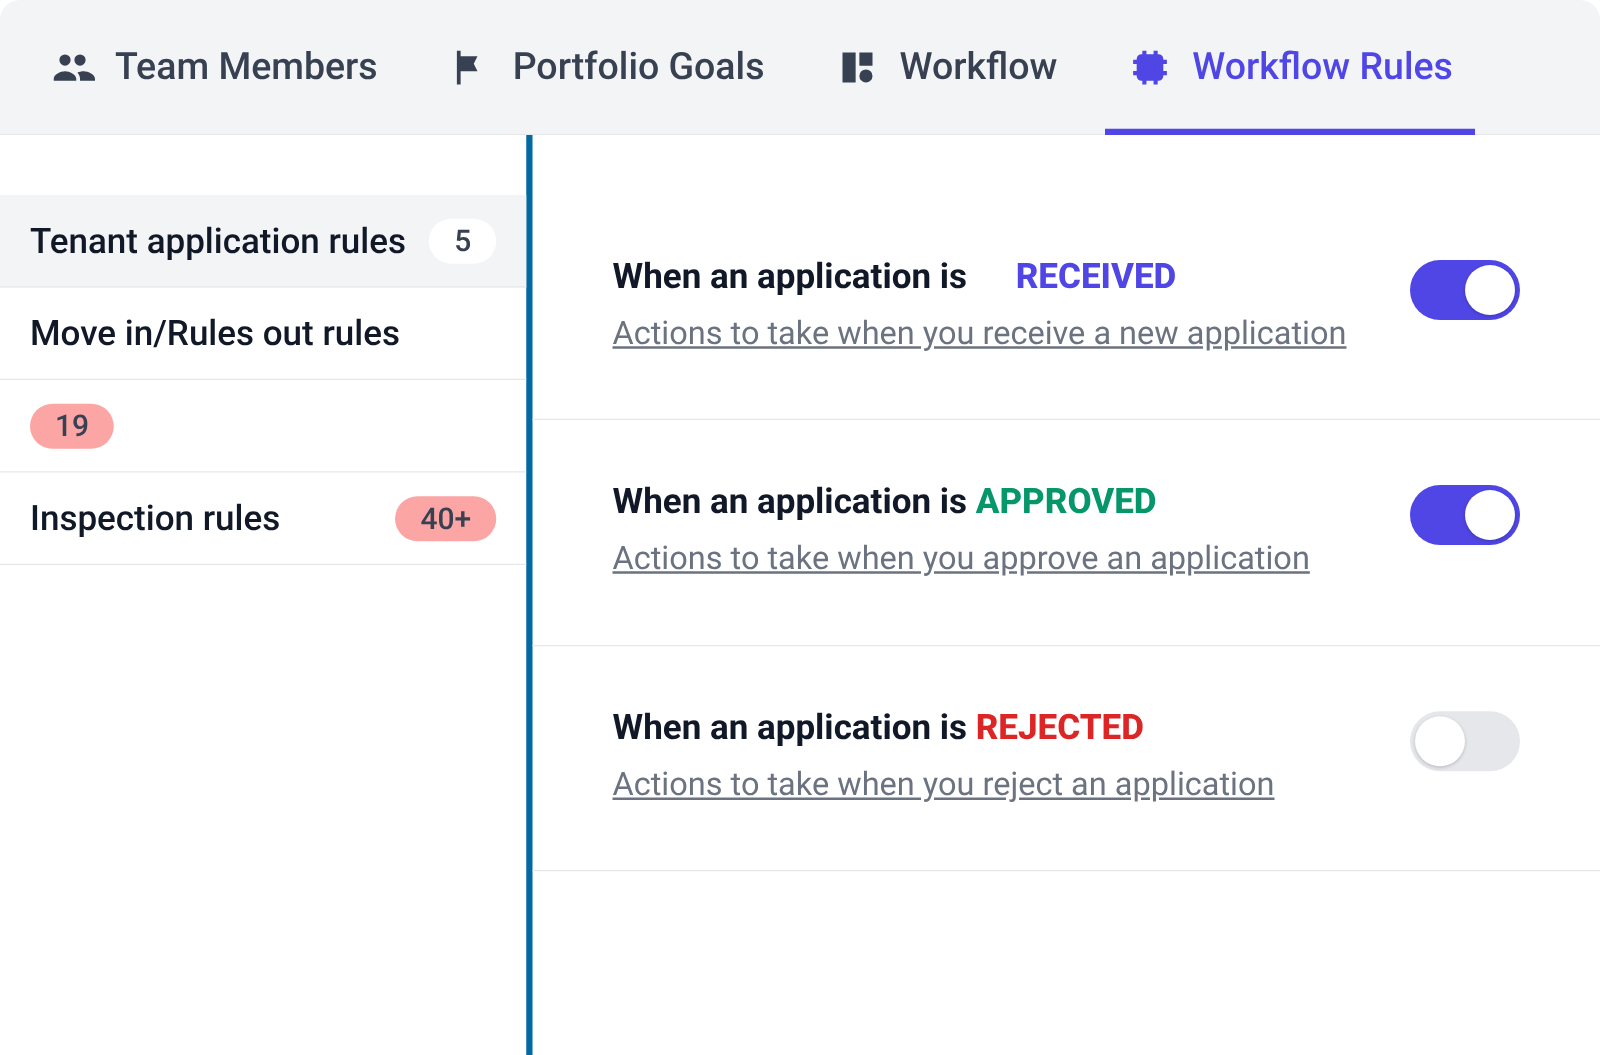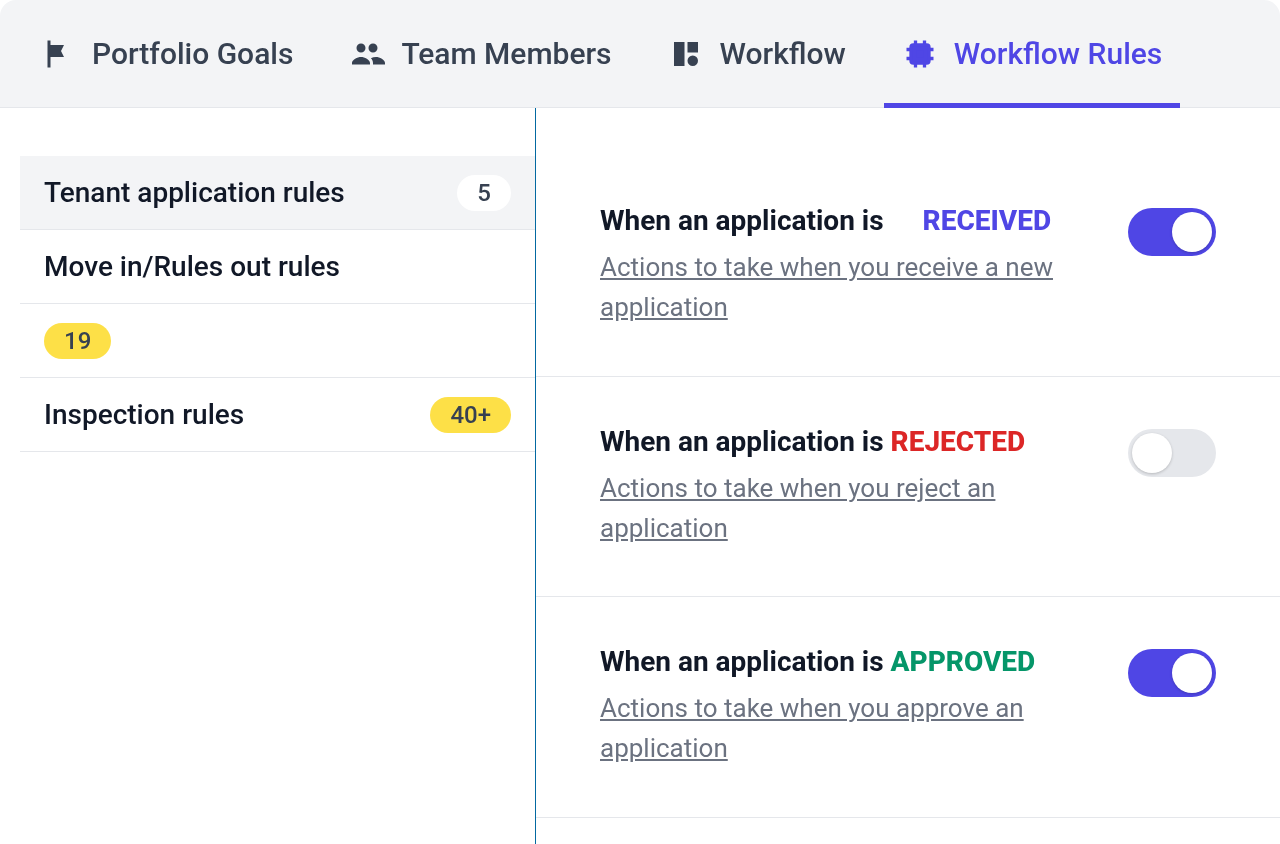--- a/index.html
+++ b/index.html
@@ -62,24 +62,23 @@
     .tab-label {
       font-size: 30px;
       font-weight: 500;
       white-space: nowrap;
     }
     .content {
       display: flex;
       height: calc(100% - 108px);
     }
     .sidebar {
-      width: 536px;
-      border-right: 1px solid #0369a1;
+      width: 426px;
+      border-right: 5px solid #0369a1;
       padding-top: 48px;
-      padding-left: 20px;
     }
     .sidebar-item {
       display: flex;
       align-items: center;
       justify-content: space-between;
       height: 74px;
       padding: 0 24px;
       border-bottom: 1px solid #e5e7eb;
       cursor: pointer;
     }
@@ -88,21 +87,21 @@
     }
     .sidebar-item.active .badge {
       background: #fff;
     }
     .sidebar-item-label {
       font-size: 28px;
       font-weight: 500;
       color: #111827;
     }
     .badge {
-      background: #fde047;
+      background: #fca5a5;
       color: #374151;
       font-size: 24px;
       font-weight: 500;
       padding: 4px 20px;
       border-radius: 999px;
       min-width: 48px;
       text-align: center;
     }
     .rules-panel {
       flex: 1;
@@ -164,32 +163,32 @@
     .toggle.on .toggle-knob { right: 4px; }
     .toggle.off .toggle-knob { left: 4px; }
   </style>
 </head>
 <body>
 
 <div class="tabs-header">
   <div class="tab">
     <span class="tab-icon">
       <svg viewBox="0 0 24 24">
+          <path d="M8 11a3 3 0 100-6 3 3 0 000 6zm8 0a3 3 0 100-6 3 3 0 000 6zM2 19v-1c0-2.2 3.6-4 6-4s6 1.8 6 4v1H2zm14 0v-1c0-1.2-.5-2.3-1.4-3.2 1-.5 2.2-.8 3.4-.8 2.4 0 6 1.8 6 4v1h-8z"></path>
+        </svg>
+    </span>
+    <span class="tab-label">Team Members</span>
+  </div>
+  <div class="tab">
+    <span class="tab-icon">
+      <svg viewBox="0 0 24 24">
           <path d="M5 3v18h2v-7h9l-2-4 2-4H7V3H5z"></path>
         </svg>
     </span>
     <span class="tab-label">Portfolio Goals</span>
-  </div>
-  <div class="tab">
-    <span class="tab-icon">
-      <svg viewBox="0 0 24 24">
-          <path d="M8 11a3 3 0 100-6 3 3 0 000 6zm8 0a3 3 0 100-6 3 3 0 000 6zM2 19v-1c0-2.2 3.6-4 6-4s6 1.8 6 4v1H2zm14 0v-1c0-1.2-.5-2.3-1.4-3.2 1-.5 2.2-.8 3.4-.8 2.4 0 6 1.8 6 4v1h-8z"></path>
-        </svg>
-    </span>
-    <span class="tab-label">Team Members</span>
   </div>
   <div class="tab">
     <span class="tab-icon">
       <svg viewBox="0 0 24 24">
           <path d="M4 4h7v16H4zM13 4h7v7h-7zM16.5 13a3.5 3.5 0 110 7 3.5 3.5 0 010-7z"></path>
         </svg>
     </span>
     <span class="tab-label">Workflow</span>
   </div>
   <div class="tab active">
@@ -231,34 +230,34 @@
         <div class="rule-desc">Actions to take when you receive a new application</div>
       </div>
       <div class="toggle on">
         <div class="toggle-knob"></div>
       </div>
     </div>
 
     <div class="rule-card">
       <div class="rule-text">
         <div class="rule-title">
+          <span>When an application is </span><span class="status status-approved">APPROVED</span>
+        </div>
+        <div class="rule-desc">Actions to take when you approve an application</div>
+      </div>
+      <div class="toggle on">
+        <div class="toggle-knob"></div>
+      </div>
+    </div>
+
+    <div class="rule-card">
+      <div class="rule-text">
+        <div class="rule-title">
           <span>When an application is </span><span class="status status-rejected">REJECTED</span>
         </div>
         <div class="rule-desc">Actions to take when you reject an application</div>
       </div>
       <div class="toggle off">
         <div class="toggle-knob"></div>
       </div>
     </div>
-
-    <div class="rule-card">
-      <div class="rule-text">
-        <div class="rule-title">
-          <span>When an application is </span><span class="status status-approved">APPROVED</span>
-        </div>
-        <div class="rule-desc">Actions to take when you approve an application</div>
-      </div>
-      <div class="toggle on">
-        <div class="toggle-knob"></div>
-      </div>
-    </div>
   </div>
 </div>
 
 </body></html>

